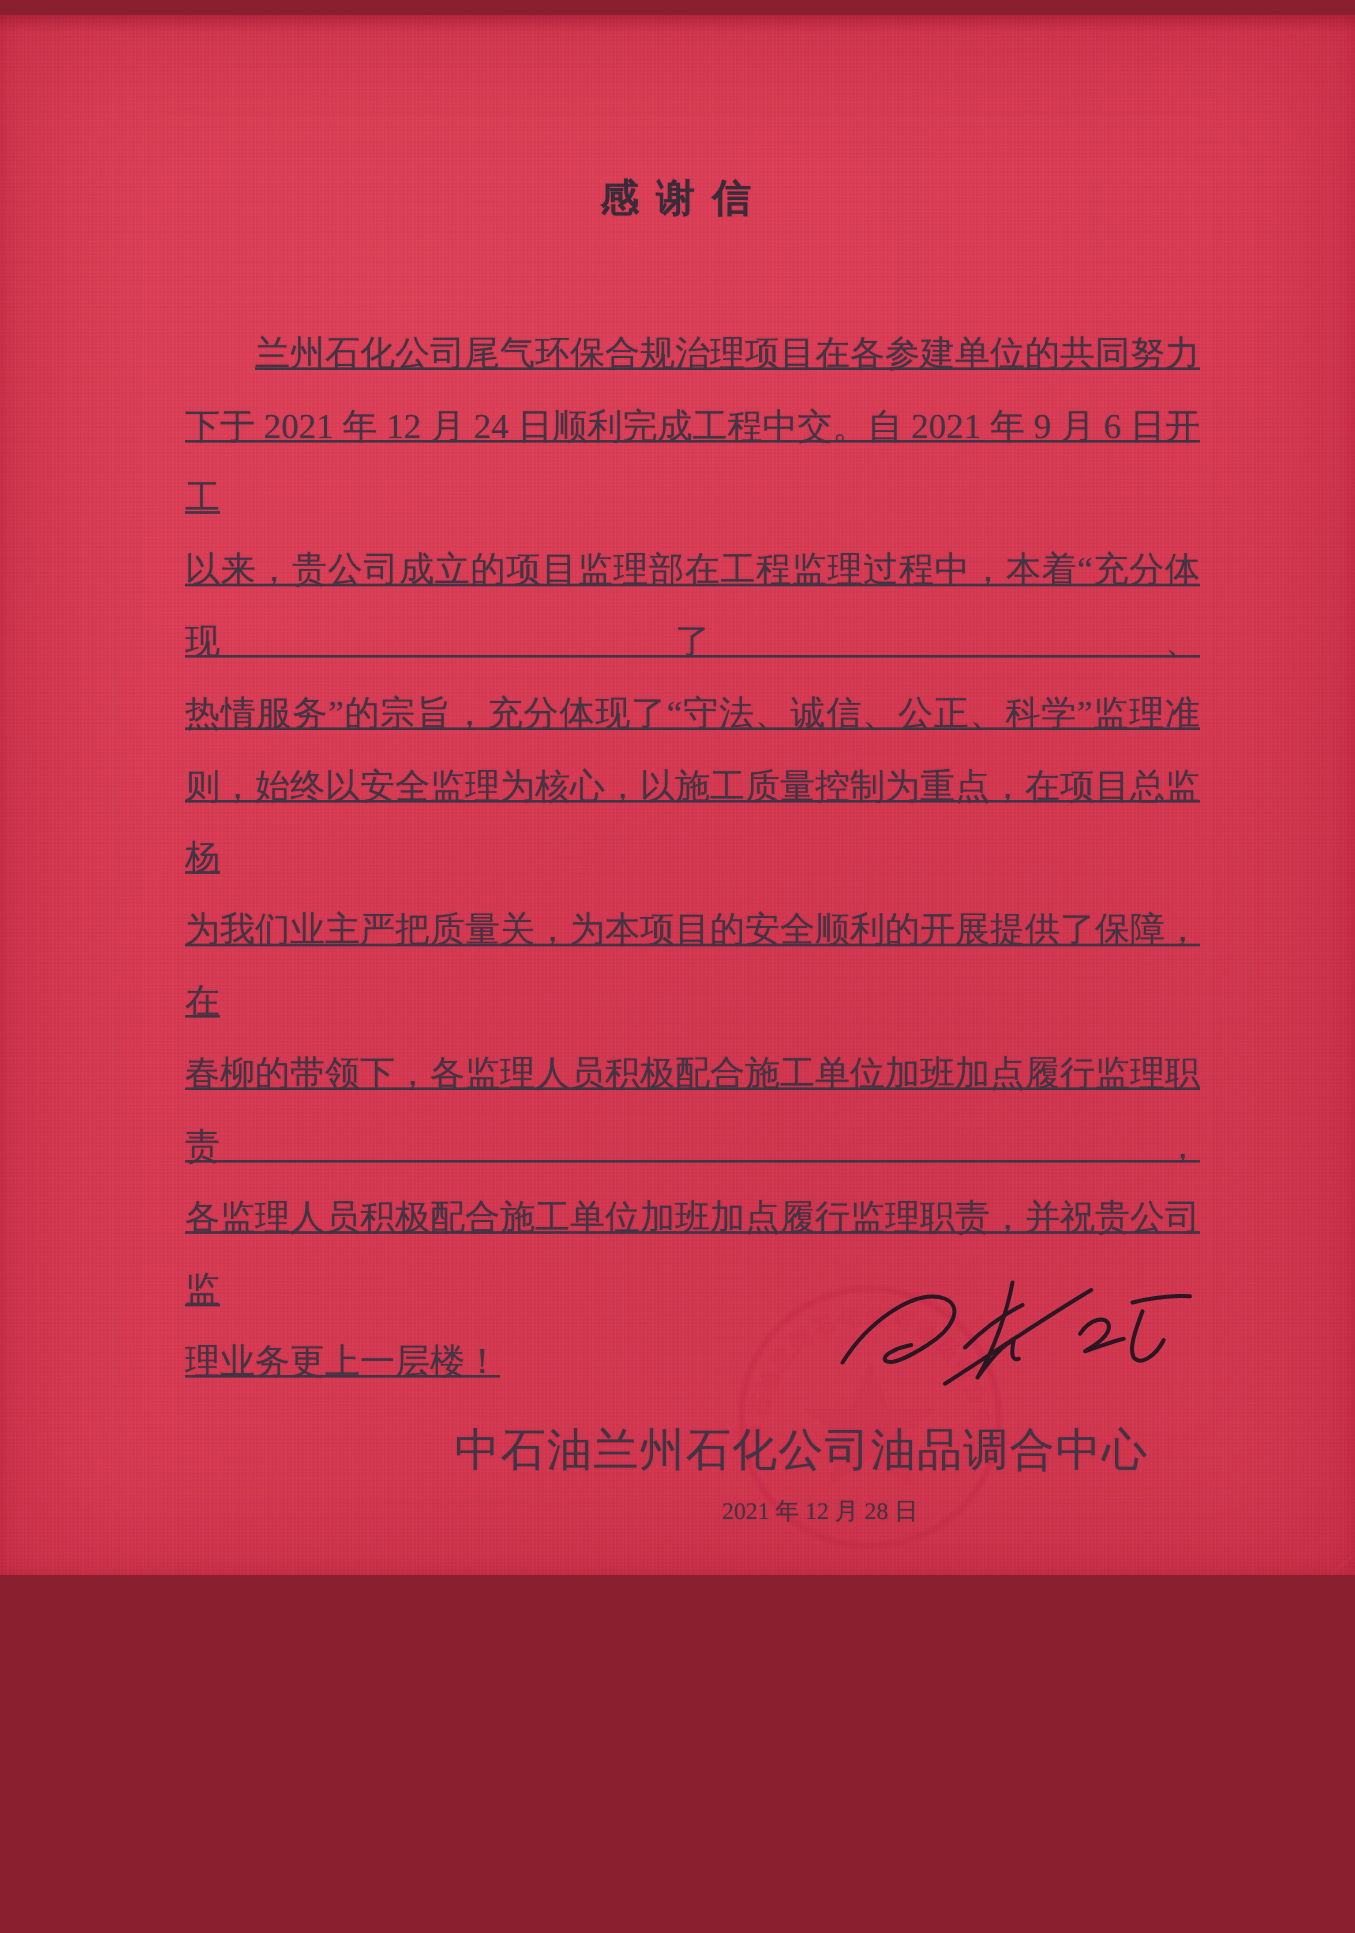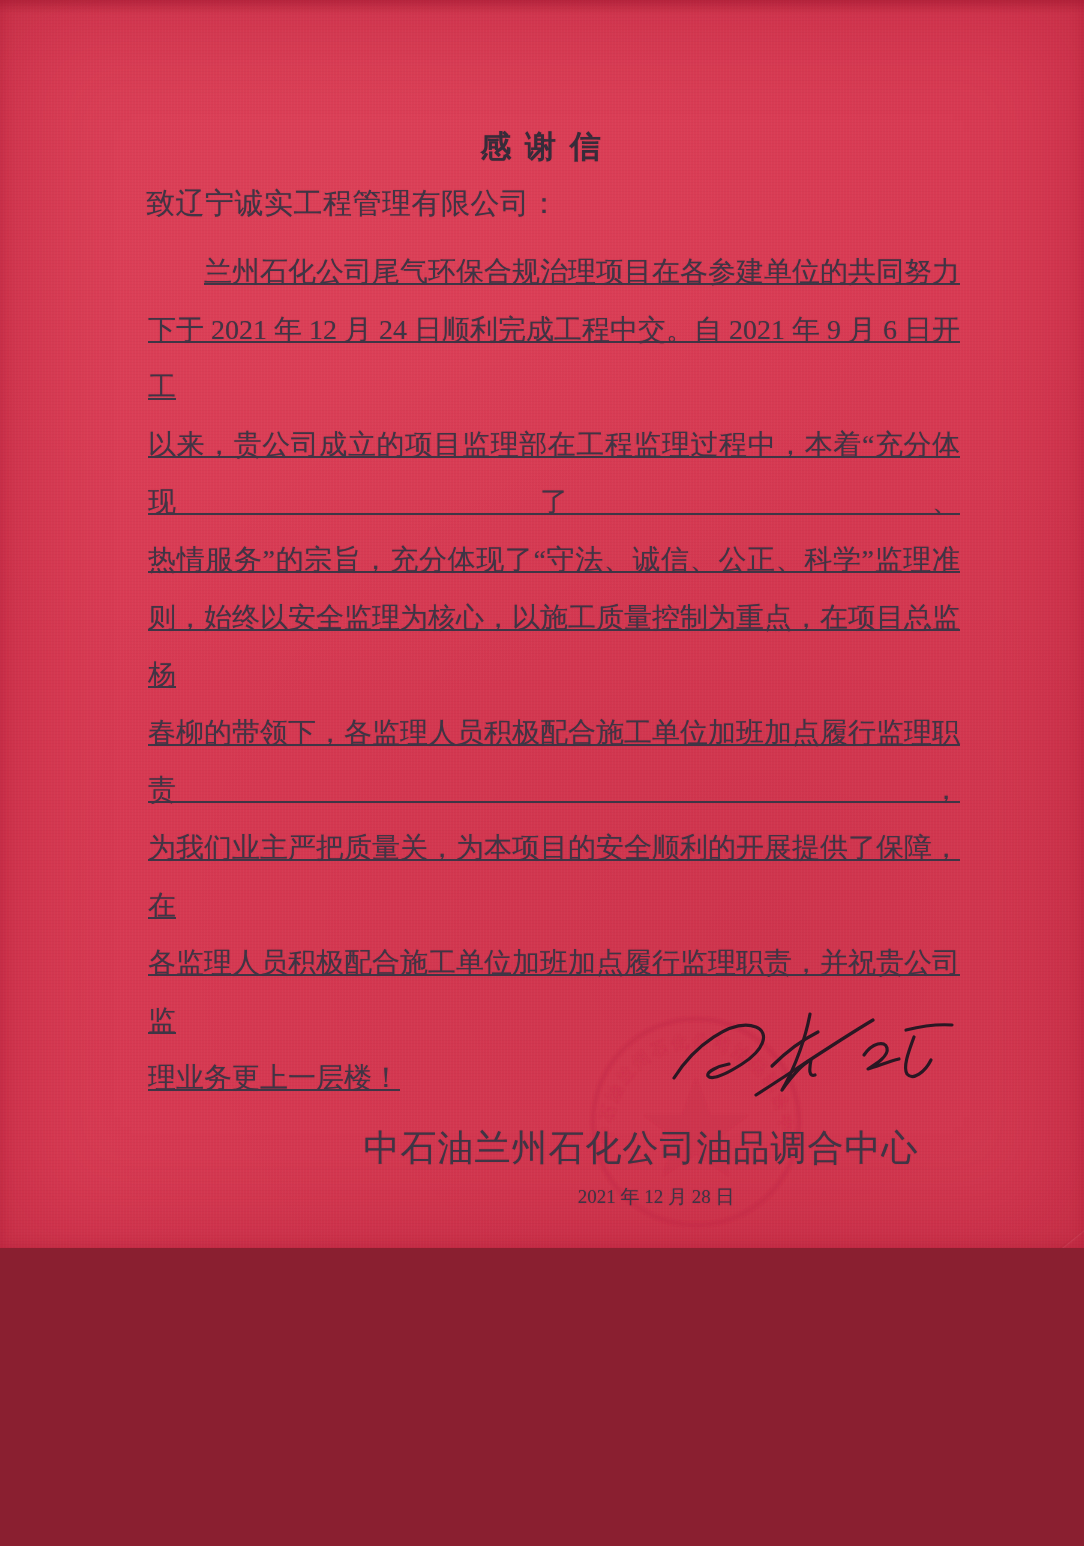--- a/index.html
+++ b/index.html
@@ -1,20 +1,20 @@
 <!DOCTYPE html>
 <html style="--color-paper: #d83a53; --color-ink: #3f3545; --color-stamp: #c22844; --color-signature_ink: #1c1520;"><head>
 <meta charset="utf-8">
 <style>
   html, body { margin: 0; padding: 0; background: #8a1f30; }
   .page {
     position: relative;
     width: 1084px;
     height: 1248px;
-    margin: 0 auto;
+    margin: 12px auto;
     background: var(--color-paper, #d83a53);
     overflow: hidden;
     font-family: "Liberation Serif", "DejaVu Serif", serif;
     color: var(--color-ink, #3f3545);
   }
   
   .texture {
     position: absolute; inset: 0; pointer-events: none;
     background-image:
       repeating-linear-gradient(0deg, rgba(90,0,20,0.030) 0 1px, rgba(255,255,255,0.0) 1px 3px),
@@ -110,30 +110,29 @@
 </style>
 </head>
 <body>
 
 <div class="page">
   <div class="texture"></div>
   <div class="topband"></div>
 
   <h1 class="title">感 谢 信</h1>
 
-  <div class="salutation">致辽宁诚实工程管理有限公司：</div>
 
   <div class="body-block">
     <div class="body-line first">兰州石化公司尾气环保合规治理项目在各参建单位的共同努力</div>
     <div class="body-line">下于 2021 年 12 月 24 日顺利完成工程中交。自 2021 年 9 月 6 日开工</div>
     <div class="body-line">以来，贵公司成立的项目监理部在工程监理过程中，本着“充分体现了、</div>
     <div class="body-line">热情服务”的宗旨，充分体现了“守法、诚信、公正、科学”监理准</div>
     <div class="body-line">则，始终以安全监理为核心，以施工质量控制为重点，在项目总监杨</div>
+    <div class="body-line">为我们业主严把质量关，为本项目的安全顺利的开展提供了保障，在</div>
     <div class="body-line">春柳的带领下，各监理人员积极配合施工单位加班加点履行监理职责，</div>
-    <div class="body-line">为我们业主严把质量关，为本项目的安全顺利的开展提供了保障，在</div>
     <div class="body-line">各监理人员积极配合施工单位加班加点履行监理职责，并祝贵公司监</div>
     <div class="body-line last">理业务更上一层楼！</div>
   </div>
 
   <svg class="stamp" viewBox="0 0 220 220">
     <defs>
       <path id="seal-arc" d="M 32 150 A 84 84 0 1 1 188 150" fill="none"></path>
       <filter id="seal-blur">
           <feGaussianBlur stdDeviation="0.8"></feGaussianBlur>
         </filter>

